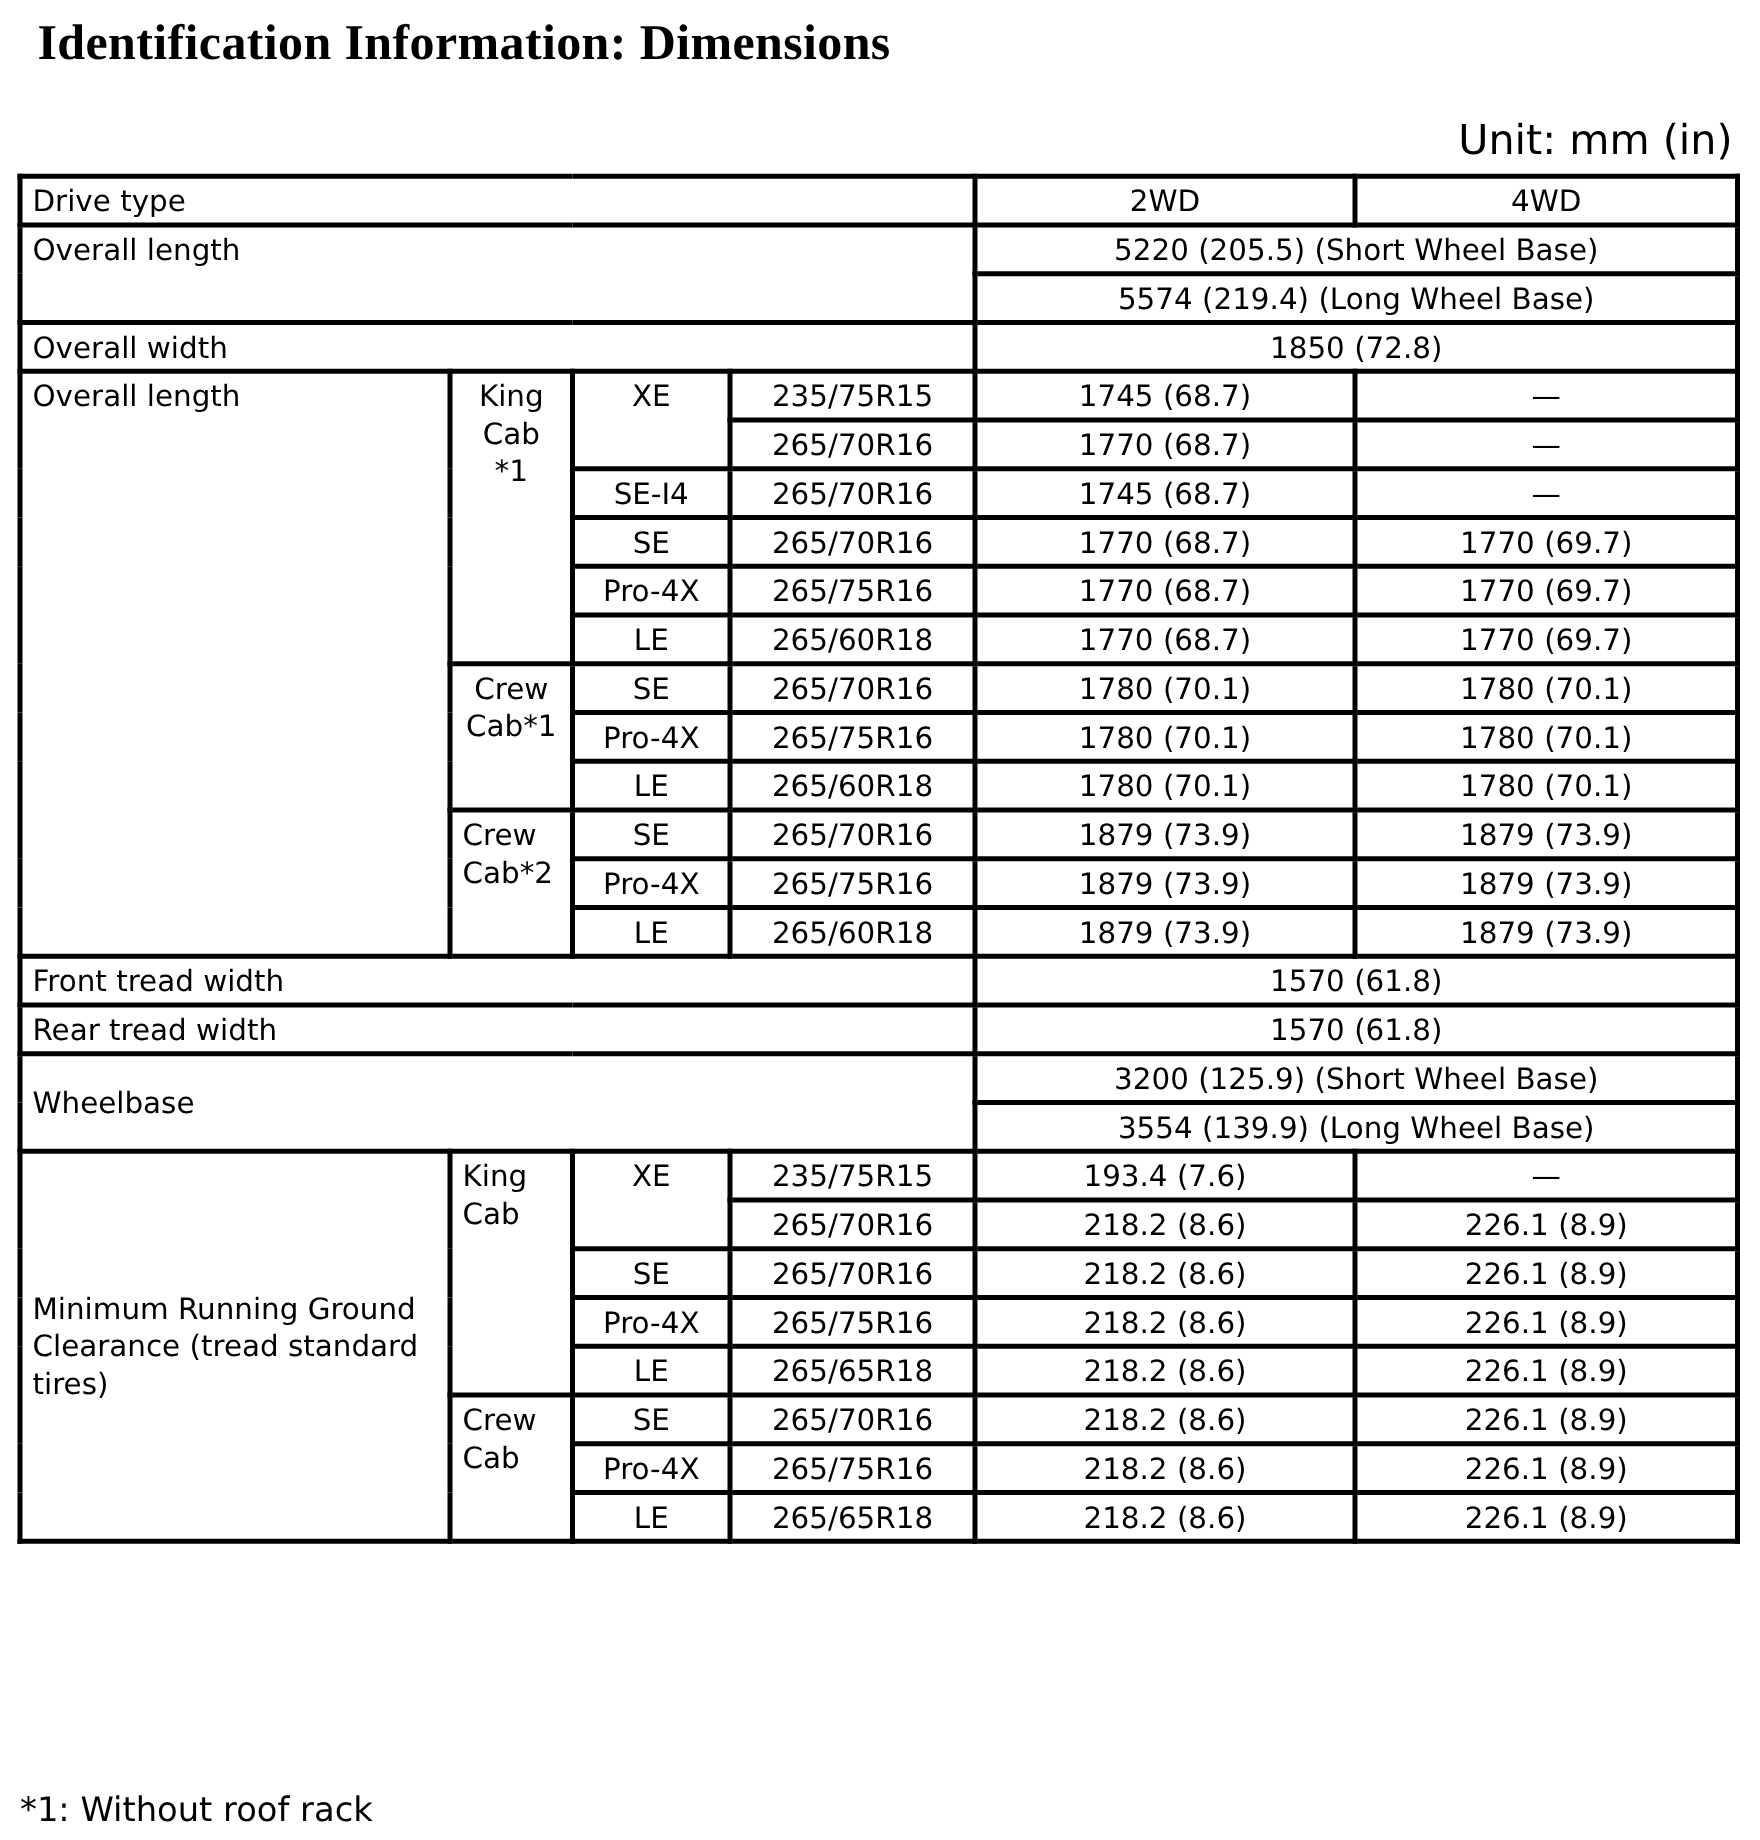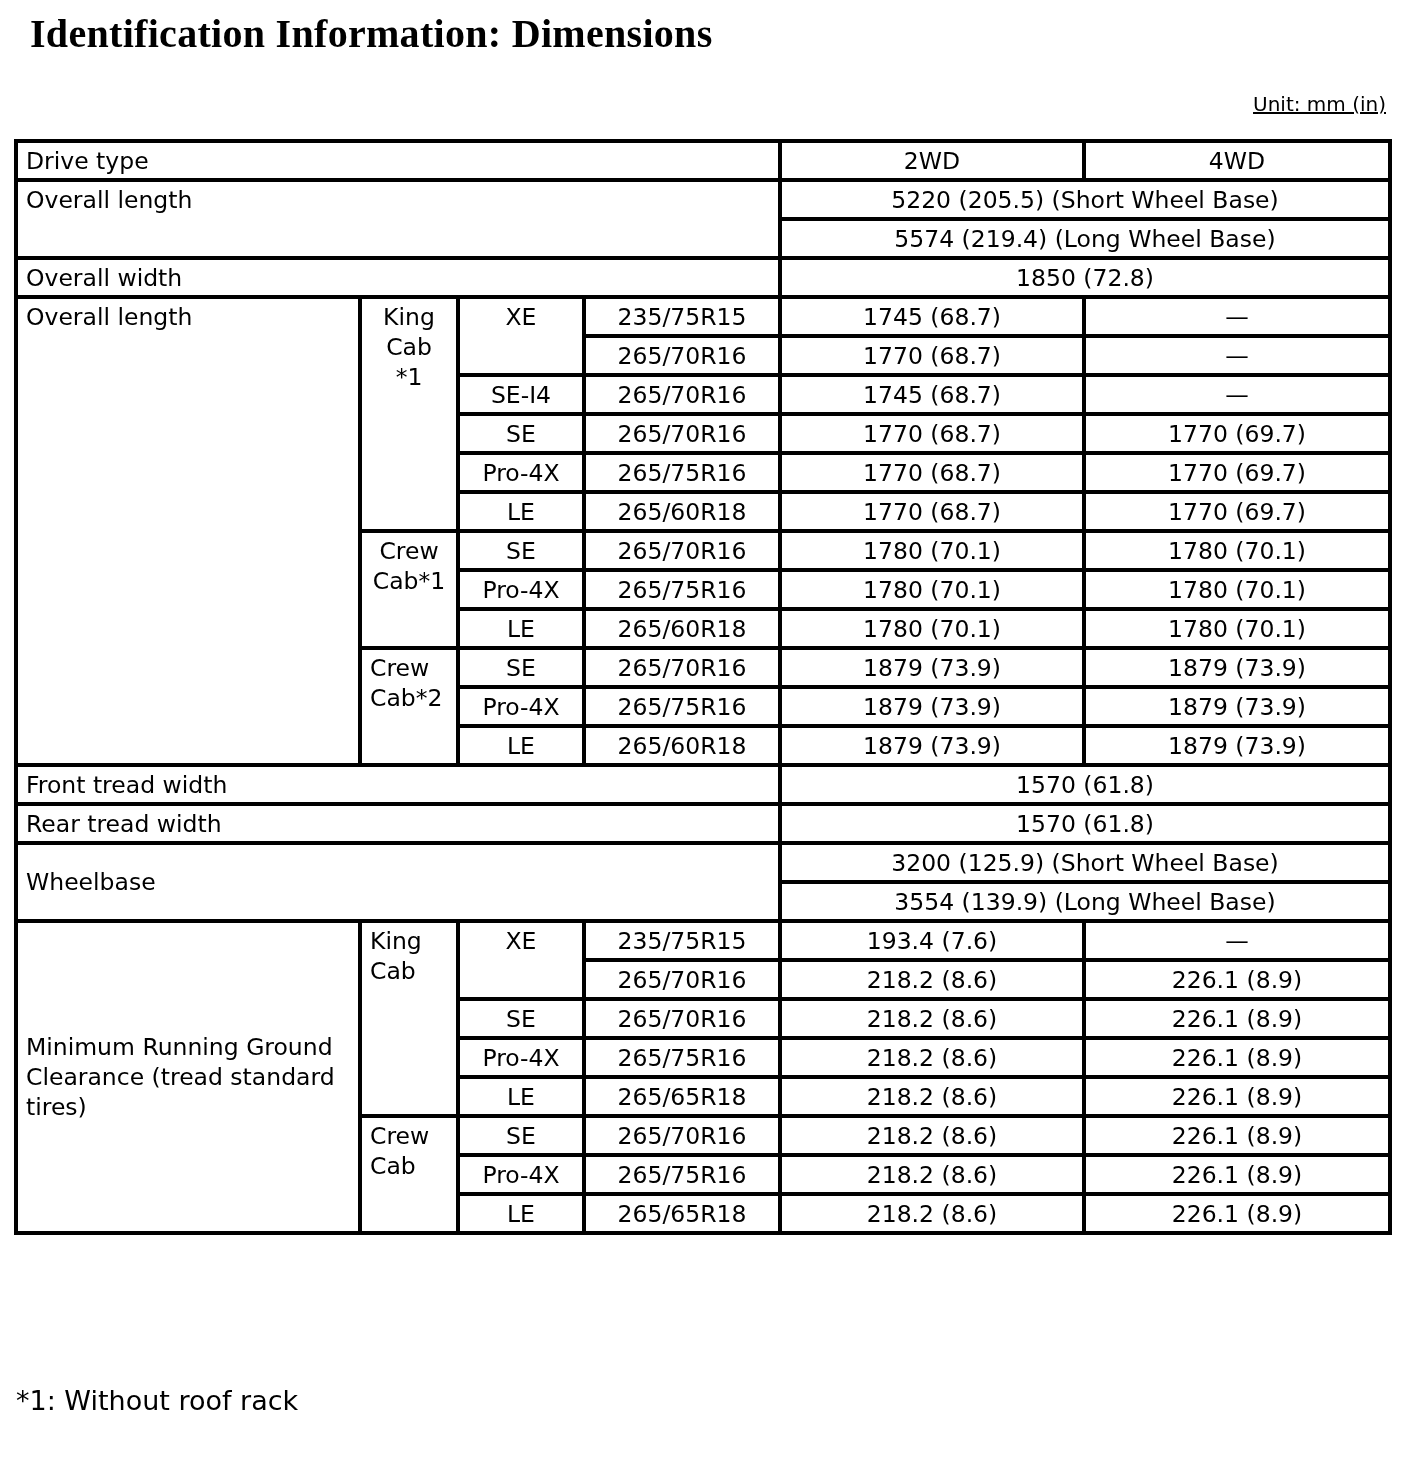--- a/index.html
+++ b/index.html
@@ -7,22 +7,21 @@
     width: 1408px; height: 1472px; position: relative; overflow: hidden;
     font-family: "DejaVu Sans", sans-serif; color: #000;
   }
   .title {
     position: absolute; left: 30px; top: 10px;
     font-size: 40px; font-weight: bold; letter-spacing: 0.3px;
     font-family: Liberation Serif, serif;
   }
   .unit {
     position: absolute; right: 22px; top: 92px;
-    font-size: 20px;
-    text-decoration: underline;
+    font-size: 33px;
   }
   table.dims {
     position: absolute; left: 14px; top: 139px;
     width: 1374px;
     border-collapse: collapse;
     border: 1px solid #ec4899;
     table-layout: fixed;
     font-size: 23.5px;
   }
   table.dims td {
@@ -31,21 +30,21 @@
     height: 35px;
     vertical-align: middle;
     line-height: 30px;
     white-space: nowrap;
   }
   table.dims td.l { text-align: left; }
   table.dims td.c { text-align: center; }
   table.dims td.top { vertical-align: top; padding-top: 3px; margin-top: 28px; }
   table.dims td.wrap { white-space: normal; }
   .footnotes {
-    position: absolute; left: 16px; top: 1384px;
+    position: absolute; left: 16px; top: 1432px;
     font-size: 27px; line-height: 34px;
   }
 </style>
 </head>
 <body>
 
 <div class="title">Identification Information: Dimensions</div>
 <div class="unit">Unit: mm (in)</div>
 
 <table class="dims">

